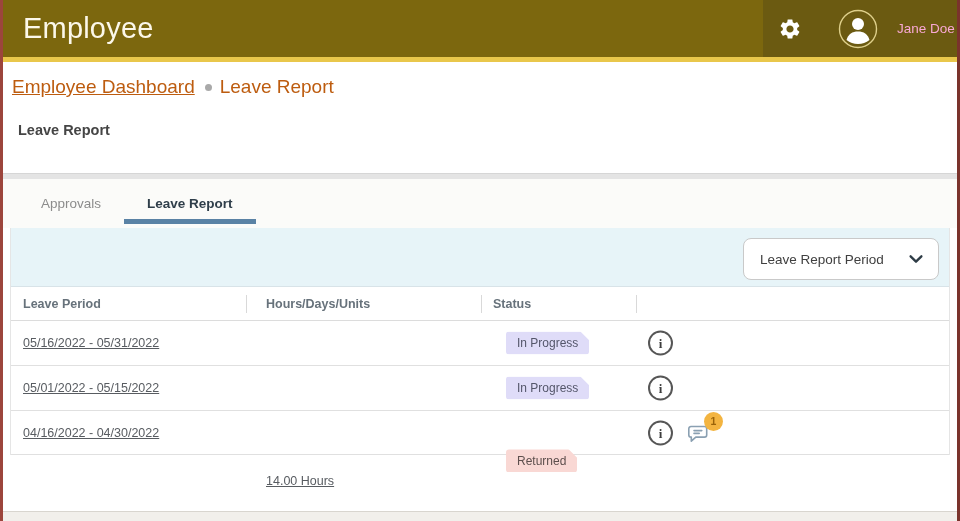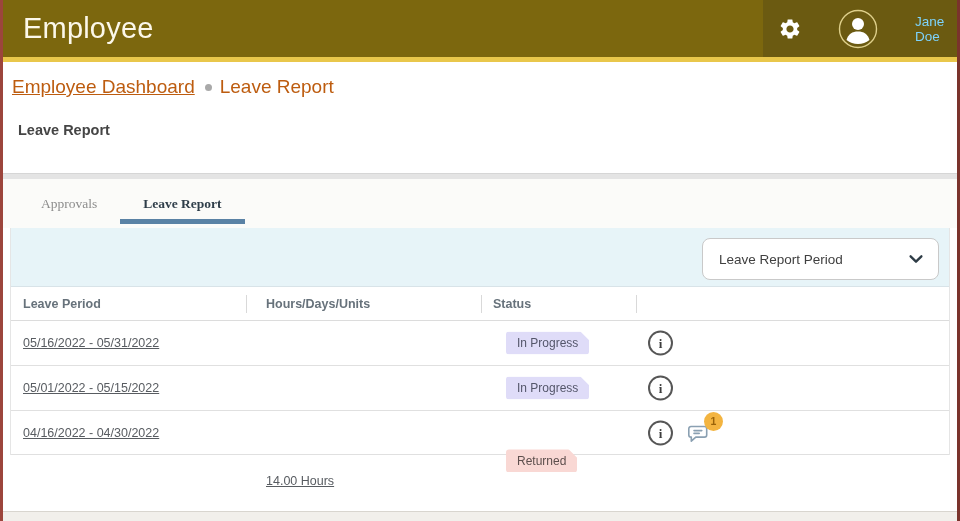--- a/index.html
+++ b/index.html
@@ -21,56 +21,56 @@
     position:absolute; left:20px; top:0; line-height:57px;
     font-size:29px; font-weight:400; letter-spacing:.2px;
   }
   .user-panel {
     position:absolute; right:0; top:0; height:57px; width:194px;
     background:#6b5a11; display:flex; align-items:center;
   }
   .gear-btn { background:none; border:none; cursor:pointer; margin-left:15px; width:24px; height:24px; }
   .gear-btn svg { display:block; }
   .avatar-btn { background:none; border:none; cursor:pointer; margin-left:36px; width:40px; height:40px; }
-  .user-name { margin-left:37px; font-size:13.5px; color:#7dd3fc; cursor:pointer; }
+  .user-name { margin-left:19px; font-size:13.5px; color:#f9a8d4; cursor:pointer; }
 
   .gold-stripe { position:absolute; left:3px; right:3px; top:57px; height:5px; background:#e9c74b; }
 
   
   .breadcrumb { position:absolute; left:12px; top:76px; font-size:19px; }
   .breadcrumb a { color:#bd5c0f; text-decoration:underline; cursor:pointer;margin-top:24px; }
   .crumb-sep { display:inline-block; width:7px; height:7px; border-radius:50%; background:#a9a9a9; margin:0 8px 2px 10px; }
   .crumb-current { color:#bd5c0f; }
   .page-title { position:absolute; left:18px; top:122px; font-size:14.5px; font-weight:bold; color:#454545; }
 
   .gray-band { position:absolute; left:3px; right:3px; top:173px; height:6px; background:#e4e4e4; border-top:1px solid #d6d6d6; }
 
   
   .tabs-section { position:absolute; left:3px; right:3px; top:179px; height:49px; background:#fbfbf9; }
   .tabs { display:flex; padding-left:15px; height:49px; align-items:stretch; }
   .tab {
     position:relative; background:none; border:none; cursor:pointer;
-    padding:0 23px; font-size:13.5px; color:#8c8c8c; font-family:Liberation Serif, serif;
+    padding:0 23px; font-size:13.5px; color:#8c8c8c; font-family:Liberation Sans, sans-serif;
   }
   .tab.active { color:#2f3e4a; font-weight:bold; }
   .tab.active::after {
     content:""; position:absolute; left:0; right:0; bottom:4px; height:5px; background:#5a82a5;
   }
 
   
   .card {
     position:absolute; left:10px; top:228px; width:940px;
     border-left:1px solid #e5e5e5; border-right:1px solid #e5e5e5;
     background:#ffffff;
   }
   .toolbar {
     position:relative; height:59px; background:#e7f4f8; border-bottom:1px solid #d8e3e8;
   }
   .period-select {
-    position:absolute; right:10px; top:10px; width:237px; height:42px;
+    position:absolute; right:10px; top:10px; width:196px; height:42px;
     background:#ffffff; border:1px solid #c9c9c9; border-radius:8px; cursor:pointer;
     display:flex; align-items:center; justify-content:space-between;
     padding:0 13px 0 16px; font-size:13.5px; color:#404040; font-family:inherit;
   }
   .period-select svg { display:block; }
 
   .thead { position:relative; height:34px; border-bottom:1px solid #dcdcdc; }
   .th { position:absolute; top:50%; transform:translateY(-50%); font-size:12.5px; font-weight:600; color:#67727b; }
   .th.h1 { left:12px; } .th.h2 { left:255px; } .th.h3 { left:482px; }
   .col-div { position:absolute; top:8px; width:1px; height:18px; background:#d9d9d9; }

